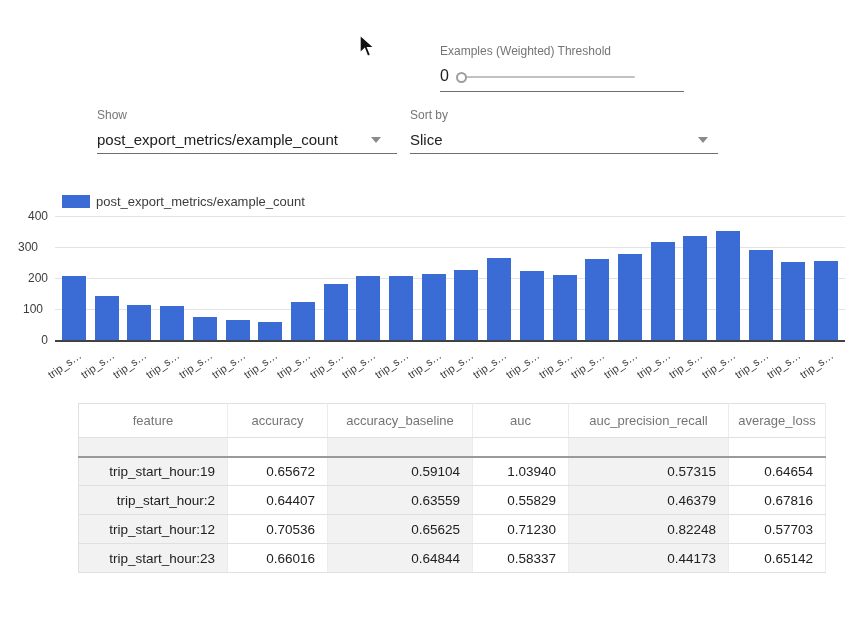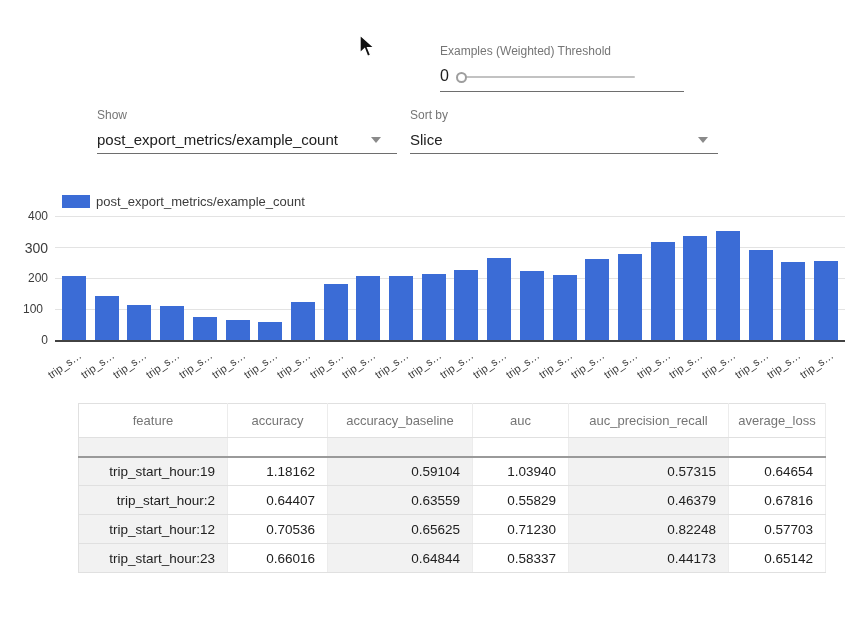--- a/index.html
+++ b/index.html
@@ -77,21 +77,21 @@
     <span class="ltext">post_export_metrics/example_count</span>
   </div>
   <div id="plot">
       <div style="position: absolute; left: 55px; width: 790px; top: 340px; height: 2px; background: rgb(66, 66, 66);"></div>
       <div style="position: absolute; left: 8px; width: 40px; top: 333px; text-align: right; font-size: 12px; color: rgb(60, 60, 60);">0</div>
       <div style="position: absolute; left: 55px; width: 790px; top: 309px; height: 1px; background: rgb(227, 227, 227);"></div>
       <div style="position: absolute; left: 3px; width: 40px; top: 302px; text-align: right; font-size: 12px; color: rgb(60, 60, 60);">100</div>
       <div style="position: absolute; left: 55px; width: 790px; top: 278px; height: 1px; background: rgb(227, 227, 227);"></div>
       <div style="position: absolute; left: 8px; width: 40px; top: 271px; text-align: right; font-size: 12px; color: rgb(60, 60, 60);">200</div>
       <div style="position: absolute; left: 55px; width: 790px; top: 247px; height: 1px; background: rgb(227, 227, 227);"></div>
-      <div style="position: absolute; left: 8px; width: 40px; top: 240px; text-align: right; font-size: 14px; color: rgb(60, 60, 60);">300</div>
+      <div style="position: absolute; left: 8px; width: 40px; top: 240px; text-align: center; font-size: 12px; color: rgb(60, 60, 60);">300</div>
       <div style="position: absolute; left: 55px; width: 790px; top: 216px; height: 1px; background: rgb(227, 227, 227);"></div>
       <div style="position: absolute; left: 8px; width: 40px; top: 209px; text-align: right; font-size: 12px; color: rgb(60, 60, 60);">400</div>
       <div style="position: absolute; left: 62px; width: 24px; top: 276px; height: 64px; background: rgb(59, 108, 214);"></div>
       <div style="position: absolute; left: 28px; width: 52px; top: 348px; text-align: right; font-size: 11px; color: rgb(60, 60, 60); transform-origin: 100% 50%; transform: rotate(-35deg); white-space: nowrap;">trip_s…</div>
       <div style="position: absolute; left: 94.7px; width: 24px; top: 296px; height: 44px; background: rgb(59, 108, 214);"></div>
       <div style="position: absolute; left: 60.7px; width: 52px; top: 348px; text-align: right; font-size: 11px; color: rgb(60, 60, 60); transform-origin: 100% 50%; transform: rotate(-35deg); white-space: nowrap;">trip_s…</div>
       <div style="position: absolute; left: 127.4px; width: 24px; top: 305px; height: 35px; background: rgb(59, 108, 214);"></div>
       <div style="position: absolute; left: 93.4px; width: 52px; top: 348px; text-align: right; font-size: 11px; color: rgb(60, 60, 60); transform-origin: 100% 50%; transform: rotate(-35deg); white-space: nowrap;">trip_s…</div>
       <div style="position: absolute; left: 160.1px; width: 24px; top: 306px; height: 34px; background: rgb(59, 108, 214);"></div>
       <div style="position: absolute; left: 126.1px; width: 52px; top: 348px; text-align: right; font-size: 11px; color: rgb(60, 60, 60); transform-origin: 100% 50%; transform: rotate(-35deg); white-space: nowrap;">trip_s…</div>
@@ -160,21 +160,21 @@
         <tr class="filter-row">
           <td class="shade"></td>
           <td></td>
           <td class="shade"></td>
           <td></td>
           <td class="shade"></td>
           <td></td>
         </tr>
         <tr>
           <td class="shade">trip_start_hour:19</td>
-          <td>1.18162</td>
+          <td>0.65672</td>
           <td class="shade">0.59104</td>
           <td>1.03940</td>
           <td class="shade">0.57315</td>
           <td>0.64654</td>
         </tr>
         <tr>
           <td class="shade">trip_start_hour:2</td>
           <td>0.64407</td>
           <td class="shade">0.63559</td>
           <td>0.55829</td>

